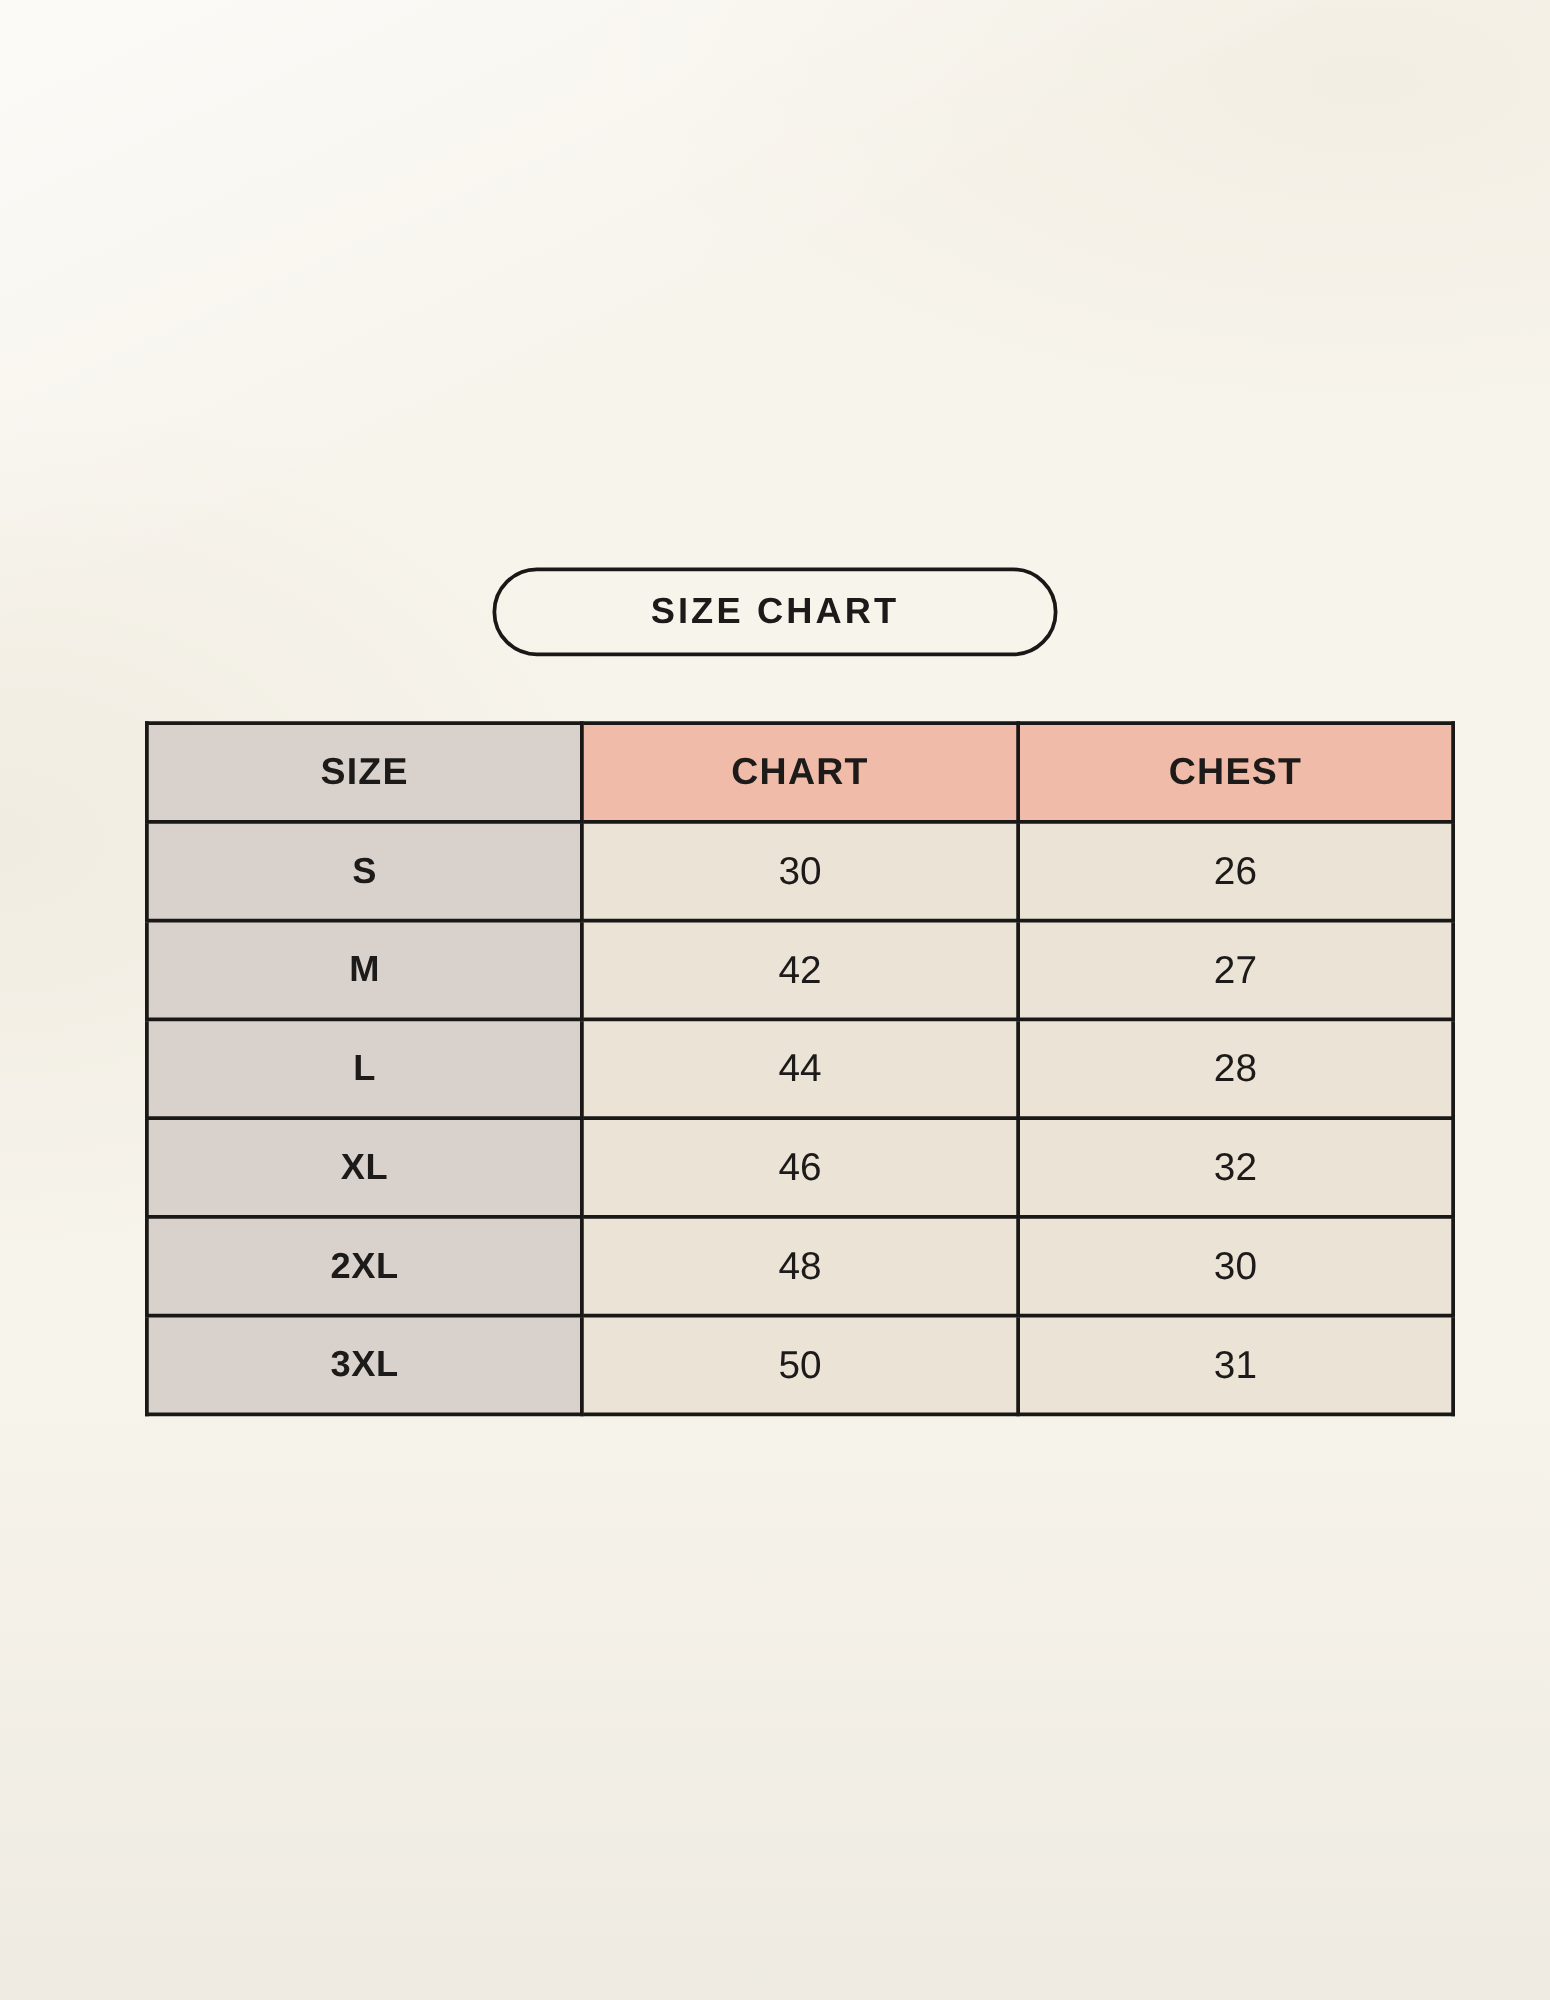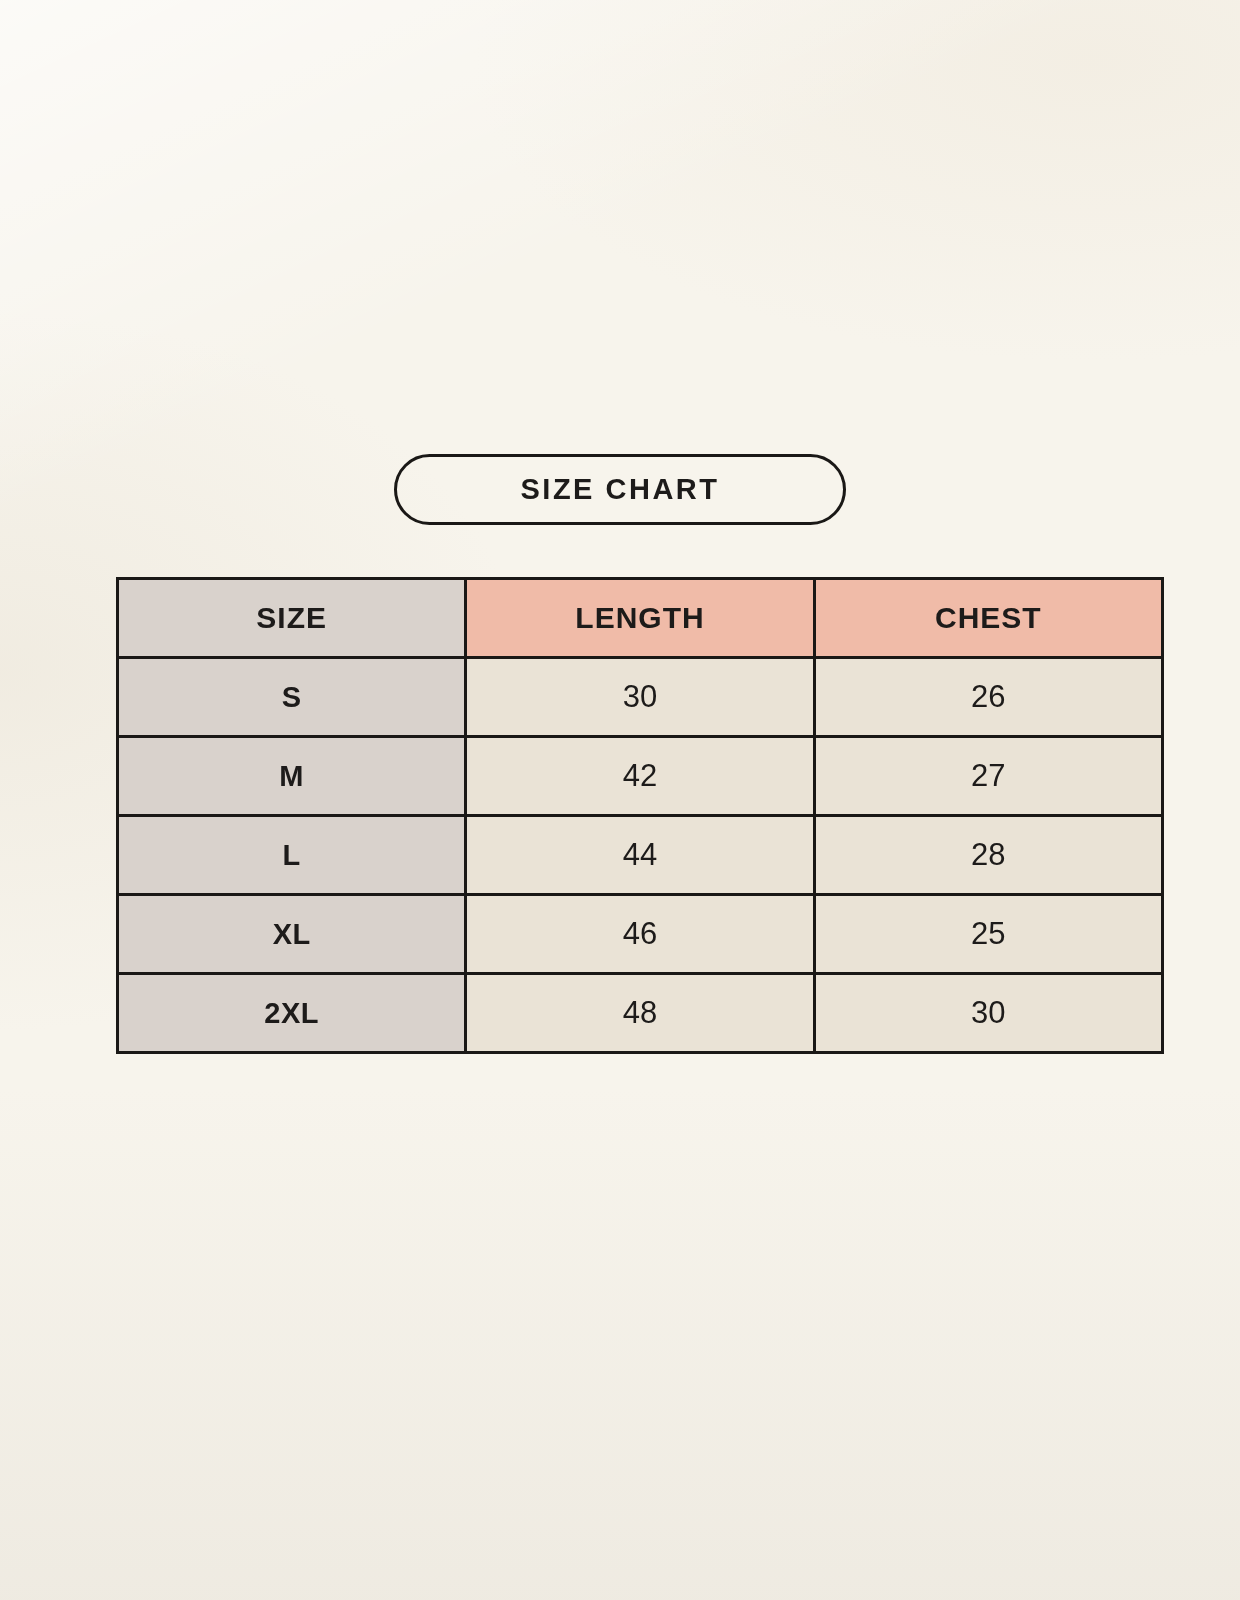--- a/index.html
+++ b/index.html
@@ -119,21 +119,21 @@
 
   <div class="badge">
     <span>SIZE CHART</span>
   </div>
 
   <div class="table-wrap">
     <table class="size-chart">
       <thead>
         <tr>
           <th class="size-col">SIZE</th>
-          <th>LENGTH</th>
+          <th>CHART</th>
           <th>CHEST</th>
         </tr>
       </thead>
       <tbody>
         <tr>
           <td class="size-col">S</td>
           <td class="data">30</td>
           <td class="data">26</td>
         </tr>
         <tr>
@@ -142,25 +142,30 @@
           <td class="data">27</td>
         </tr>
         <tr>
           <td class="size-col">L</td>
           <td class="data">44</td>
           <td class="data">28</td>
         </tr>
         <tr>
           <td class="size-col">XL</td>
           <td class="data">46</td>
-          <td class="data">25</td>
+          <td class="data">32</td>
         </tr>
         <tr>
           <td class="size-col">2XL</td>
           <td class="data">48</td>
           <td class="data">30</td>
+        </tr>
+        <tr>
+          <td class="size-col">3XL</td>
+          <td class="data">50</td>
+          <td class="data">31</td>
         </tr>
       </tbody>
     </table>
   </div>
 
 
 </div>
 
 </body></html>

